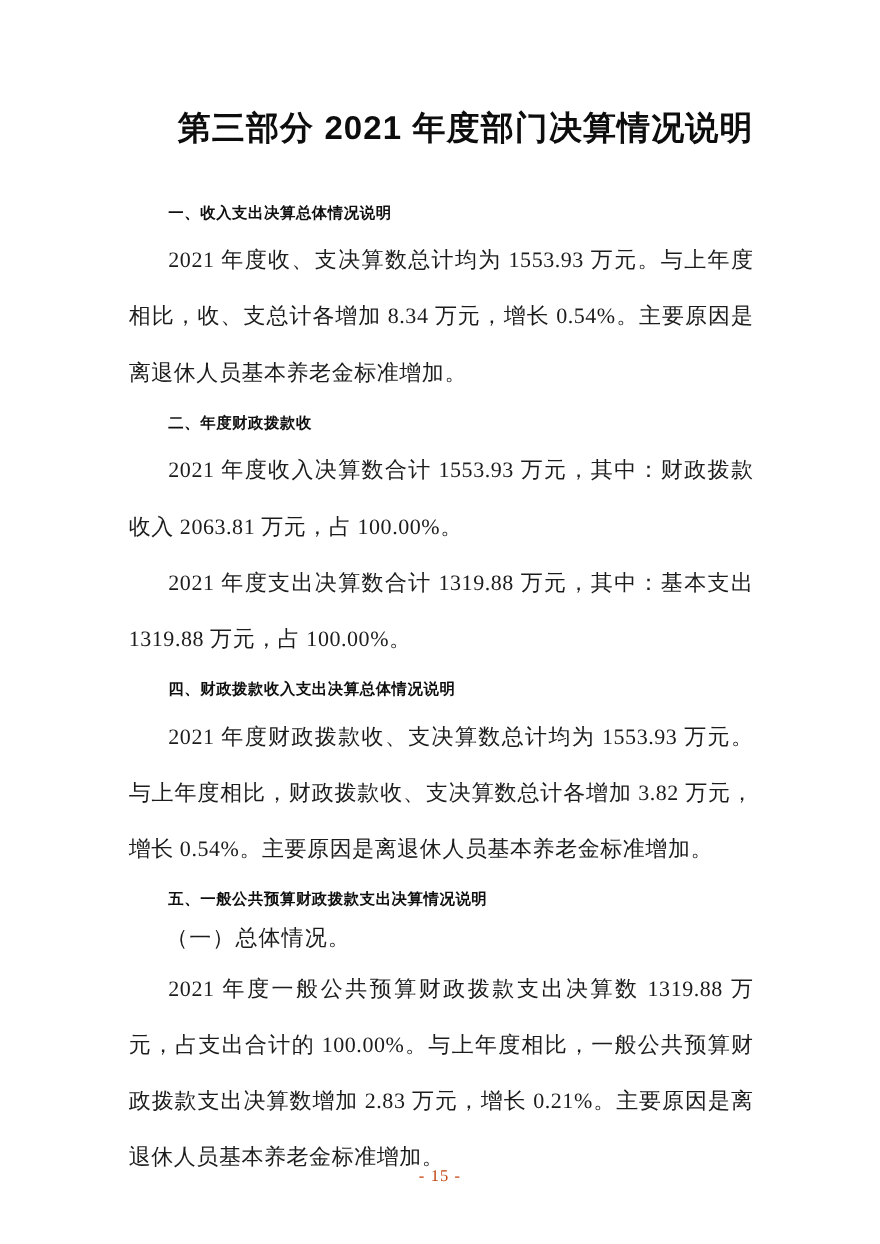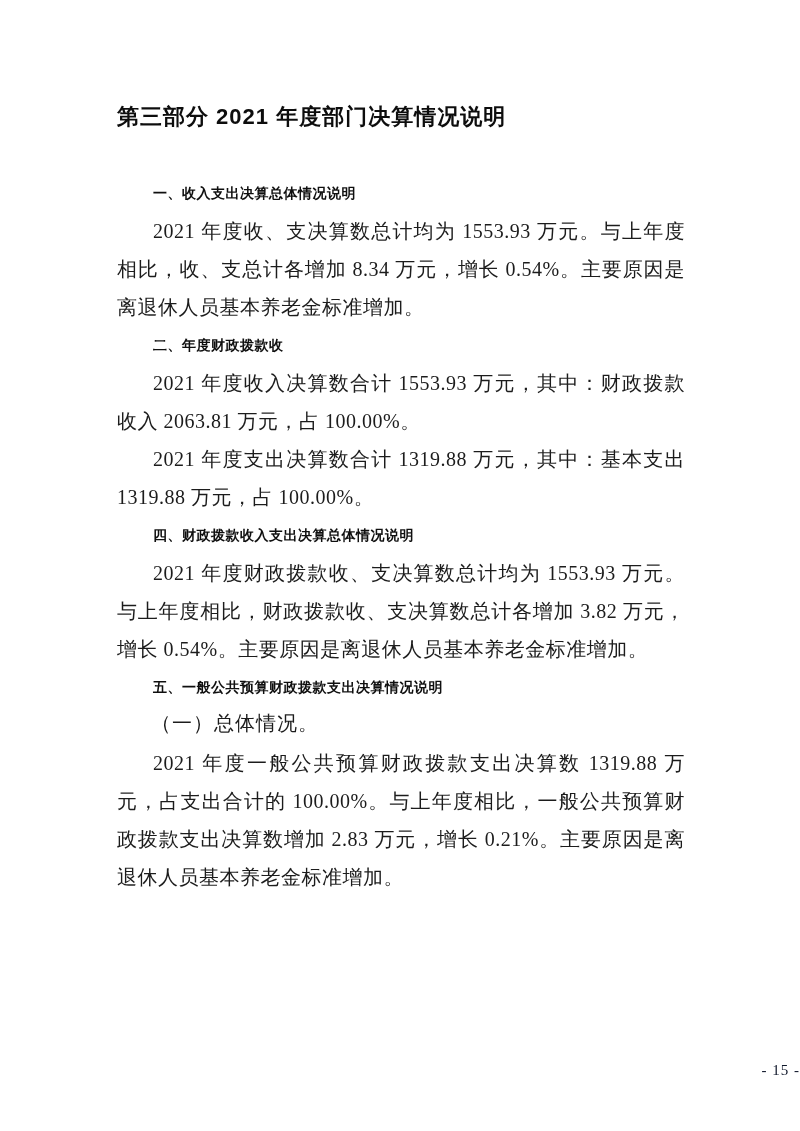--- a/index.html
+++ b/index.html
@@ -14,66 +14,66 @@
     margin: 0 auto;
     background: #ffffff;
     box-sizing: border-box;
     padding: 97px 115px 0 117px;
     overflow: hidden;
     color: #1c1c1c;
   }
   .doc-title {
     font-family: "Liberation Sans", "DejaVu Sans", sans-serif;
     font-weight: bold;
-    font-size: 22px;
+    font-size: 30px;
     line-height: 40px;
     letter-spacing: 1px;
     color: #0d0d0d;
-    text-align: left;
+    text-align: right;
     margin: 0 0 37px 0;
   }
   .sec-heading {
     font-family: "Liberation Sans", "DejaVu Sans", sans-serif;
     font-weight: bold;
     font-size: 14px;
     line-height: 38px;
     letter-spacing: 0.5px;
     color: #0f0f0f;
     margin: 0;
     padding-left: 36px;
   }
   .body-para {
     font-family: "Liberation Serif", "DejaVu Serif", serif;
     font-size: 20px;
-    line-height: 38px;
+    line-height: 51px;
     letter-spacing: 0.5px;
     margin: 0;
     text-indent: 36px;
     text-align: justify;
     color: #1c1c1c;
   }
   .sub-heading {
     font-family: Liberation Mono, monospace;
     font-size: 20px;
     line-height: 38px;
     letter-spacing: 1px;
     margin: 0;
     text-indent: 34px;
     color: #1c1c1c;
   }
   .page-footer {
     position: absolute;
     left: 0;
     bottom: 52px;
     width: 100%;
-    text-align: right;
+    text-align: center;
     font-family: "Liberation Serif", "DejaVu Serif", serif;
     font-size: 15px;
     letter-spacing: 1px;
-    color: #0f172a;
+    color: #c2410c;
   }
 </style>
 </head>
 <body>
 
 <div class="page">
 
   <h1 class="doc-title">第三部分  2021 年度部门决算情况说明</h1>
 
   <section>

